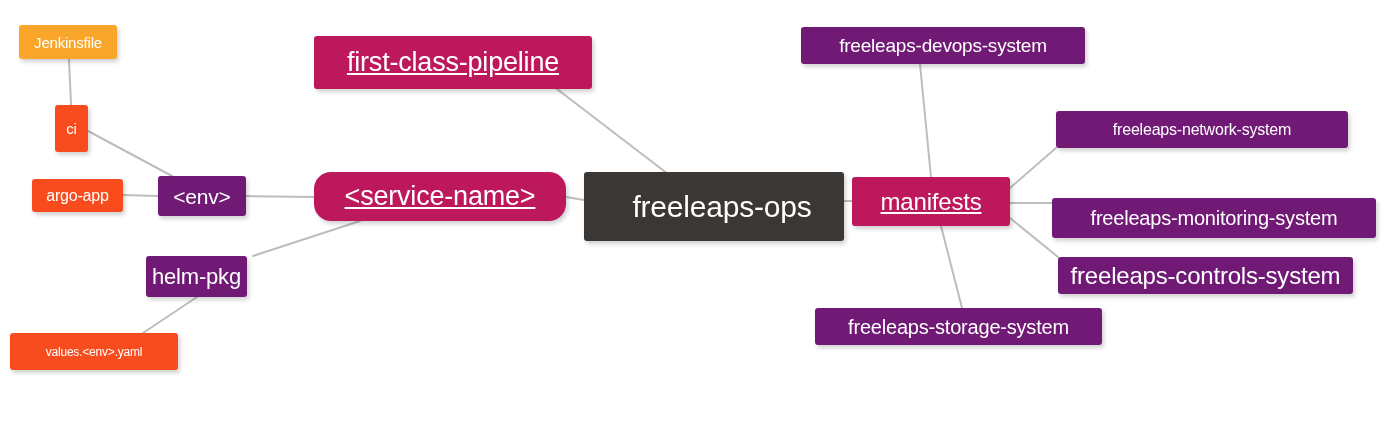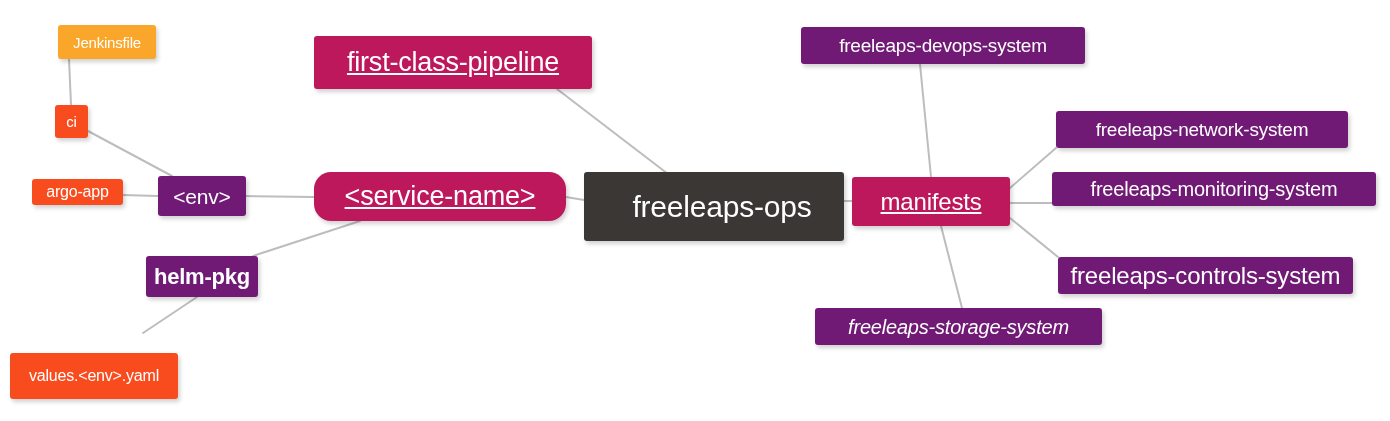--- a/index.html
+++ b/index.html
@@ -35,21 +35,21 @@
     color: #ffffff;
     white-space: nowrap;
     line-height: 1;
     letter-spacing: -0.2px;
     box-shadow: 2px 3px 4px rgba(0,0,0,0.18);
     text-rendering: optimizeLegibility;
   }
   .node.root      { background: #3b3734; }
   .node.blue      { background: #be185d; text-decoration: underline; }
   .node.green     { background: #701a75; }
-  .node.orange    { background: #faa62a; margin-left: 39px; }
+  .node.orange    { background: #faa62a; }
   .node.red       { background: #f94c1e; }
 </style>
 </head>
 <body>
 
 <div id="canvas">
   <svg id="edge-layer" viewBox="0 0 1390 421" xmlns="http://www.w3.org/2000/svg">
       <line x1="557" y1="89" x2="668" y2="174" stroke="#bdbdbd" stroke-width="2" stroke-linecap="round"></line>
       <line x1="566" y1="197" x2="584" y2="200" stroke="#bdbdbd" stroke-width="2" stroke-linecap="round"></line>
       <line x1="844" y1="201" x2="852" y2="201" stroke="#bdbdbd" stroke-width="2" stroke-linecap="round"></line>
@@ -74,44 +74,44 @@
       </div>
       <div class="node blue" style="left: 314px; top: 172px; width: 252px; height: 49px; font-size: 27px; border-radius: 17px;">
         <span>&lt;service-name&gt;</span>
       </div>
       <div class="node blue" style="left: 852px; top: 177px; width: 158px; height: 49px; font-size: 24px;">
         <span>manifests</span>
       </div>
       <div class="node green" style="left: 158px; top: 176px; width: 88px; height: 40px; font-size: 21px;">
         <span>&lt;env&gt;</span>
       </div>
-      <div class="node green" style="left: 146px; top: 256px; width: 112px; height: 41px; font-size: 22px; font-weight: bold;">
+      <div class="node green" style="left: 146px; top: 256px; width: 101px; height: 41px; font-size: 22px;">
         <span>helm-pkg</span>
       </div>
       <div class="node orange" style="left: 19px; top: 25px; width: 98px; height: 34px; font-size: 15px;">
         <span>Jenkinsfile</span>
       </div>
-      <div class="node red" style="left: 55px; top: 105px; width: 33px; height: 33px; font-size: 15px;">
+      <div class="node red" style="left: 55px; top: 105px; width: 33px; height: 47px; font-size: 15px;">
         <span>ci</span>
       </div>
-      <div class="node red" style="left: 32px; top: 179px; width: 91px; height: 26px; font-size: 16px;">
+      <div class="node red" style="left: 32px; top: 179px; width: 91px; height: 33px; font-size: 16px;">
         <span>argo-app</span>
       </div>
-      <div class="node red" style="left: 10px; top: 333px; width: 168px; height: 46px; font-size: 16px; margin-top: 20px;">
+      <div class="node red" style="left: 10px; top: 333px; width: 168px; height: 37px; font-size: 12px;">
         <span>values.&lt;env&gt;.yaml</span>
       </div>
       <div class="node green" style="left: 801px; top: 27px; width: 284px; height: 37px; font-size: 19px;">
         <span>freeleaps-devops-system</span>
       </div>
-      <div class="node green" style="left: 1056px; top: 111px; width: 292px; height: 37px; font-size: 19px;">
+      <div class="node green" style="left: 1056px; top: 111px; width: 292px; height: 37px; font-size: 16px;">
         <span>freeleaps-network-system</span>
       </div>
-      <div class="node green" style="left: 1052px; top: 172px; width: 324px; height: 34px; font-size: 20px;">
+      <div class="node green" style="left: 1052px; top: 198px; width: 324px; height: 40px; font-size: 20px;">
         <span>freeleaps-monitoring-system</span>
       </div>
       <div class="node green" style="left: 1058px; top: 257px; width: 295px; height: 37px; font-size: 24px;">
         <span>freeleaps-controls-system</span>
       </div>
-      <div class="node green" style="left: 815px; top: 308px; width: 287px; height: 37px; font-size: 20px; font-style: italic;">
+      <div class="node green" style="left: 815px; top: 308px; width: 287px; height: 37px; font-size: 20px;">
         <span>freeleaps-storage-system</span>
       </div>
     </div>
 </div>
 
 </body></html>

